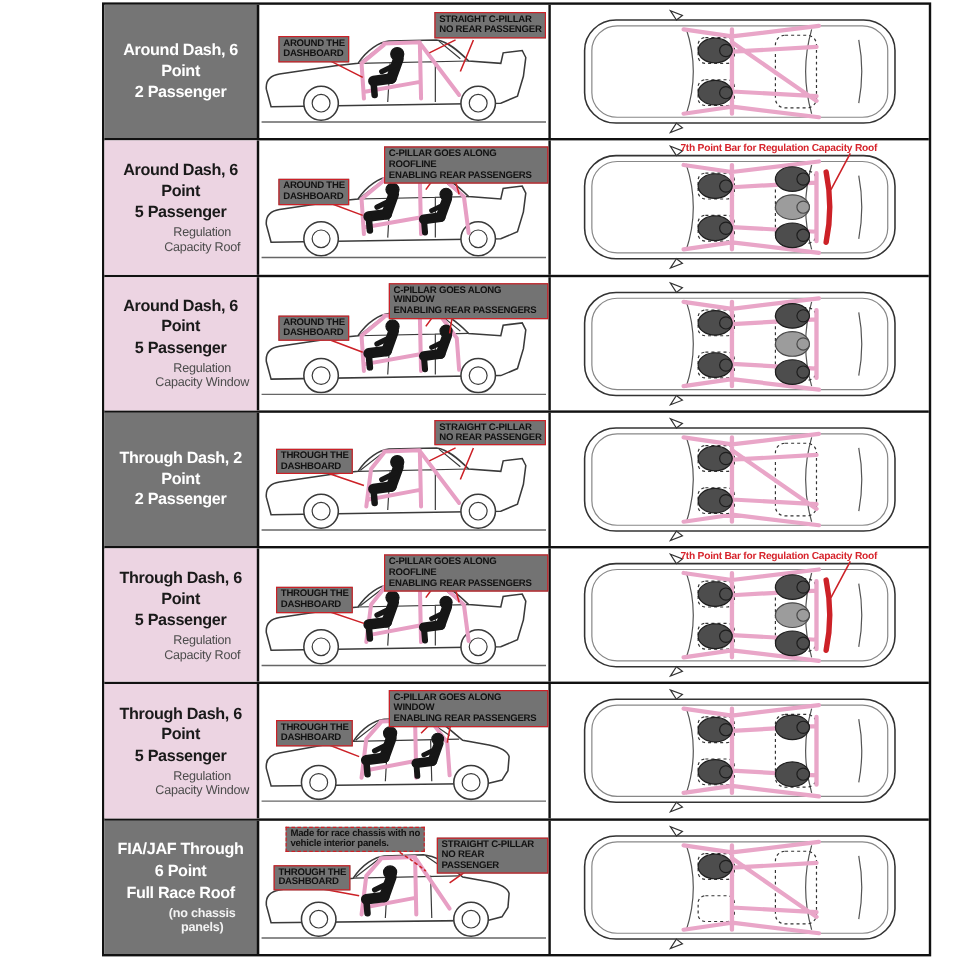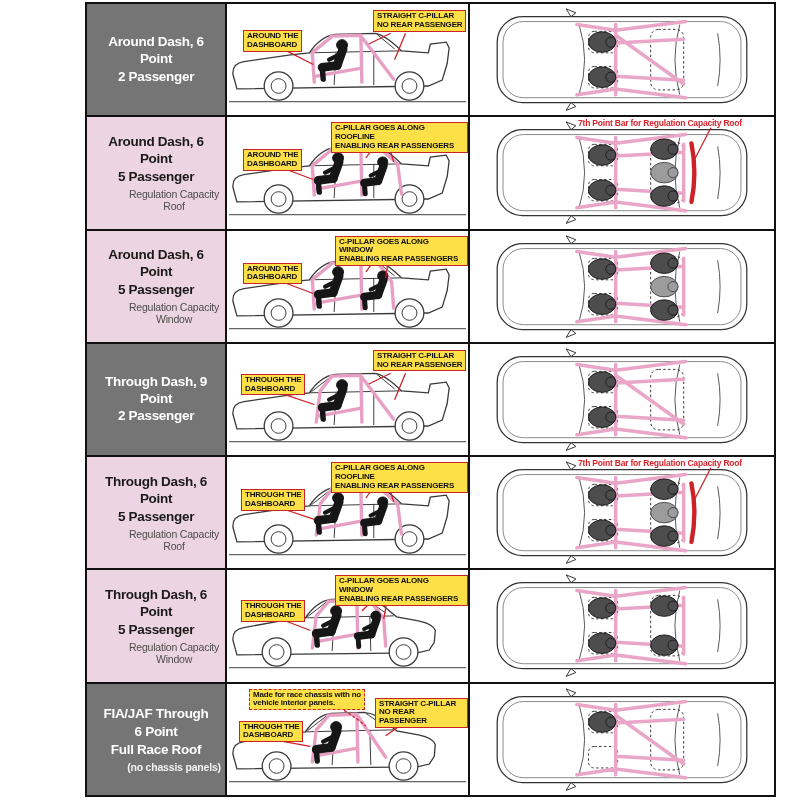--- a/index.html
+++ b/index.html
@@ -1,34 +1,34 @@
 <!DOCTYPE html>
 <html><head>
 <meta charset="utf-8">
 <style>
   html,body{margin:0;padding:0;background:#fff;}
   *{box-sizing:border-box;}
   body{width:800px;height:800px;position:relative;font-family:"Liberation Sans",sans-serif;}
   .table{position:absolute;left:85px;top:2px;width:691px;height:795px;border:2px solid #111;display:flex;flex-direction:column;background:#fff;}
   .row{flex:1;display:flex;border-bottom:2px solid #111;min-height:0;}
   .row:last-child{border-bottom:none;}
-  .lbl{width:140px;flex:none;border-right:2px solid #111;display:flex;flex-direction:column;justify-content:center;align-items:center;text-align:center;padding:4px;gap:1px;}
+  .lbl{width:129px;flex:none;border-right:2px solid #111;display:flex;flex-direction:column;justify-content:center;align-items:center;text-align:center;padding:4px;gap:1px;}
   .lbl.gray{background:#757575;}
   .lbl.pink{background:#ecd4e2;}
   .lbl .l1{font-size:13.5px;font-weight:bold;letter-spacing:-.3px;line-height:1.25;}
   .lbl.gray .l1{color:#fff;}
   .lbl.pink .l1{color:#1a1a1a;}
   .lbl .note{font-size:10.5px;letter-spacing:-.2px;margin-top:1px;margin-left:36px;}
   .lbl.pink .note{color:#4c4c4c;}
   .lbl.gray .note{color:#f2f2f2;font-weight:bold;}
   .cell{position:relative;min-width:0;}
   .cell.side{width:243px;flex:none;border-right:2px solid #111;}
   .cell.topv{flex:1;}
   .cell svg{position:absolute;inset:0;width:100%;height:100%;}
-  .co{position:absolute;background:#fde047;border:1.5px solid #cc2127;color:#111;
+  .co{position:absolute;background:#737373;border:1.5px solid #cc2127;color:#111;
       font-size:8px;font-weight:bold;line-height:1.1;padding:1px 3px;white-space:pre-line;letter-spacing:-.2px;}
   .co.dotted{border-style:dashed;}
   .ann{position:absolute;top:1px;left:108px;color:#d6232b;font-size:8.5px;font-weight:bold;letter-spacing:-.2px;white-space:nowrap;}
   .cage{stroke:#e79fc4;stroke-width:3.4;fill:none;stroke-linecap:round;stroke-linejoin:round;}
   .cagetop{stroke:#e9a6c8;stroke-width:3.6;fill:none;stroke-linecap:round;}
   .redbar{stroke:#cc2127;stroke-width:4.5;fill:none;stroke-linecap:round;}
   .lead{stroke:#cc2127;stroke-width:1.3;fill:none;}
   .lead.dash{stroke-dasharray:3,2;}
 </style>
 </head>
@@ -168,21 +168,21 @@
         <use href="#figtop" transform="translate(136,75)" fill="#4d4d4d" stroke="#1e1e1e"></use>
         <use href="#figtop" transform="translate(200,33)" fill="#4d4d4d" stroke="#1e1e1e"></use>
         <use href="#figtop" transform="translate(200,57)" fill="#9c9c9c" stroke="#4a4a4a"></use>
         <use href="#figtop" transform="translate(200,81)" fill="#4d4d4d" stroke="#1e1e1e"></use>
       </svg>
     </div>
   </div>
 
   <div class="row">
     <div class="lbl gray">
-      <div class="l1">Through Dash, 9 Point</div>
+      <div class="l1">Through Dash, 2 Point</div>
       <div class="l1">2 Passenger</div>
     </div>
     <div class="cell side">
       <svg viewBox="0 0 243 114" preserveAspectRatio="none">
         <use href="#sedan"></use>
         <path class="cage" d="M90,80 L94,48 L105,34 M105,33 L135,32 M136,80 L135,33 M92,74 L134,66 M136,34 L168,77"></path>
         <use href="#figside" transform="translate(116,42)" fill="#161616" stroke="#161616"></use>
         <path class="lead" d="M56,51 L88,62 M165,30 L143,41 M180,30 L169,57"></path>
       </svg>
       <div class="co" style="left:14px;top:30px">THROUGH THE

